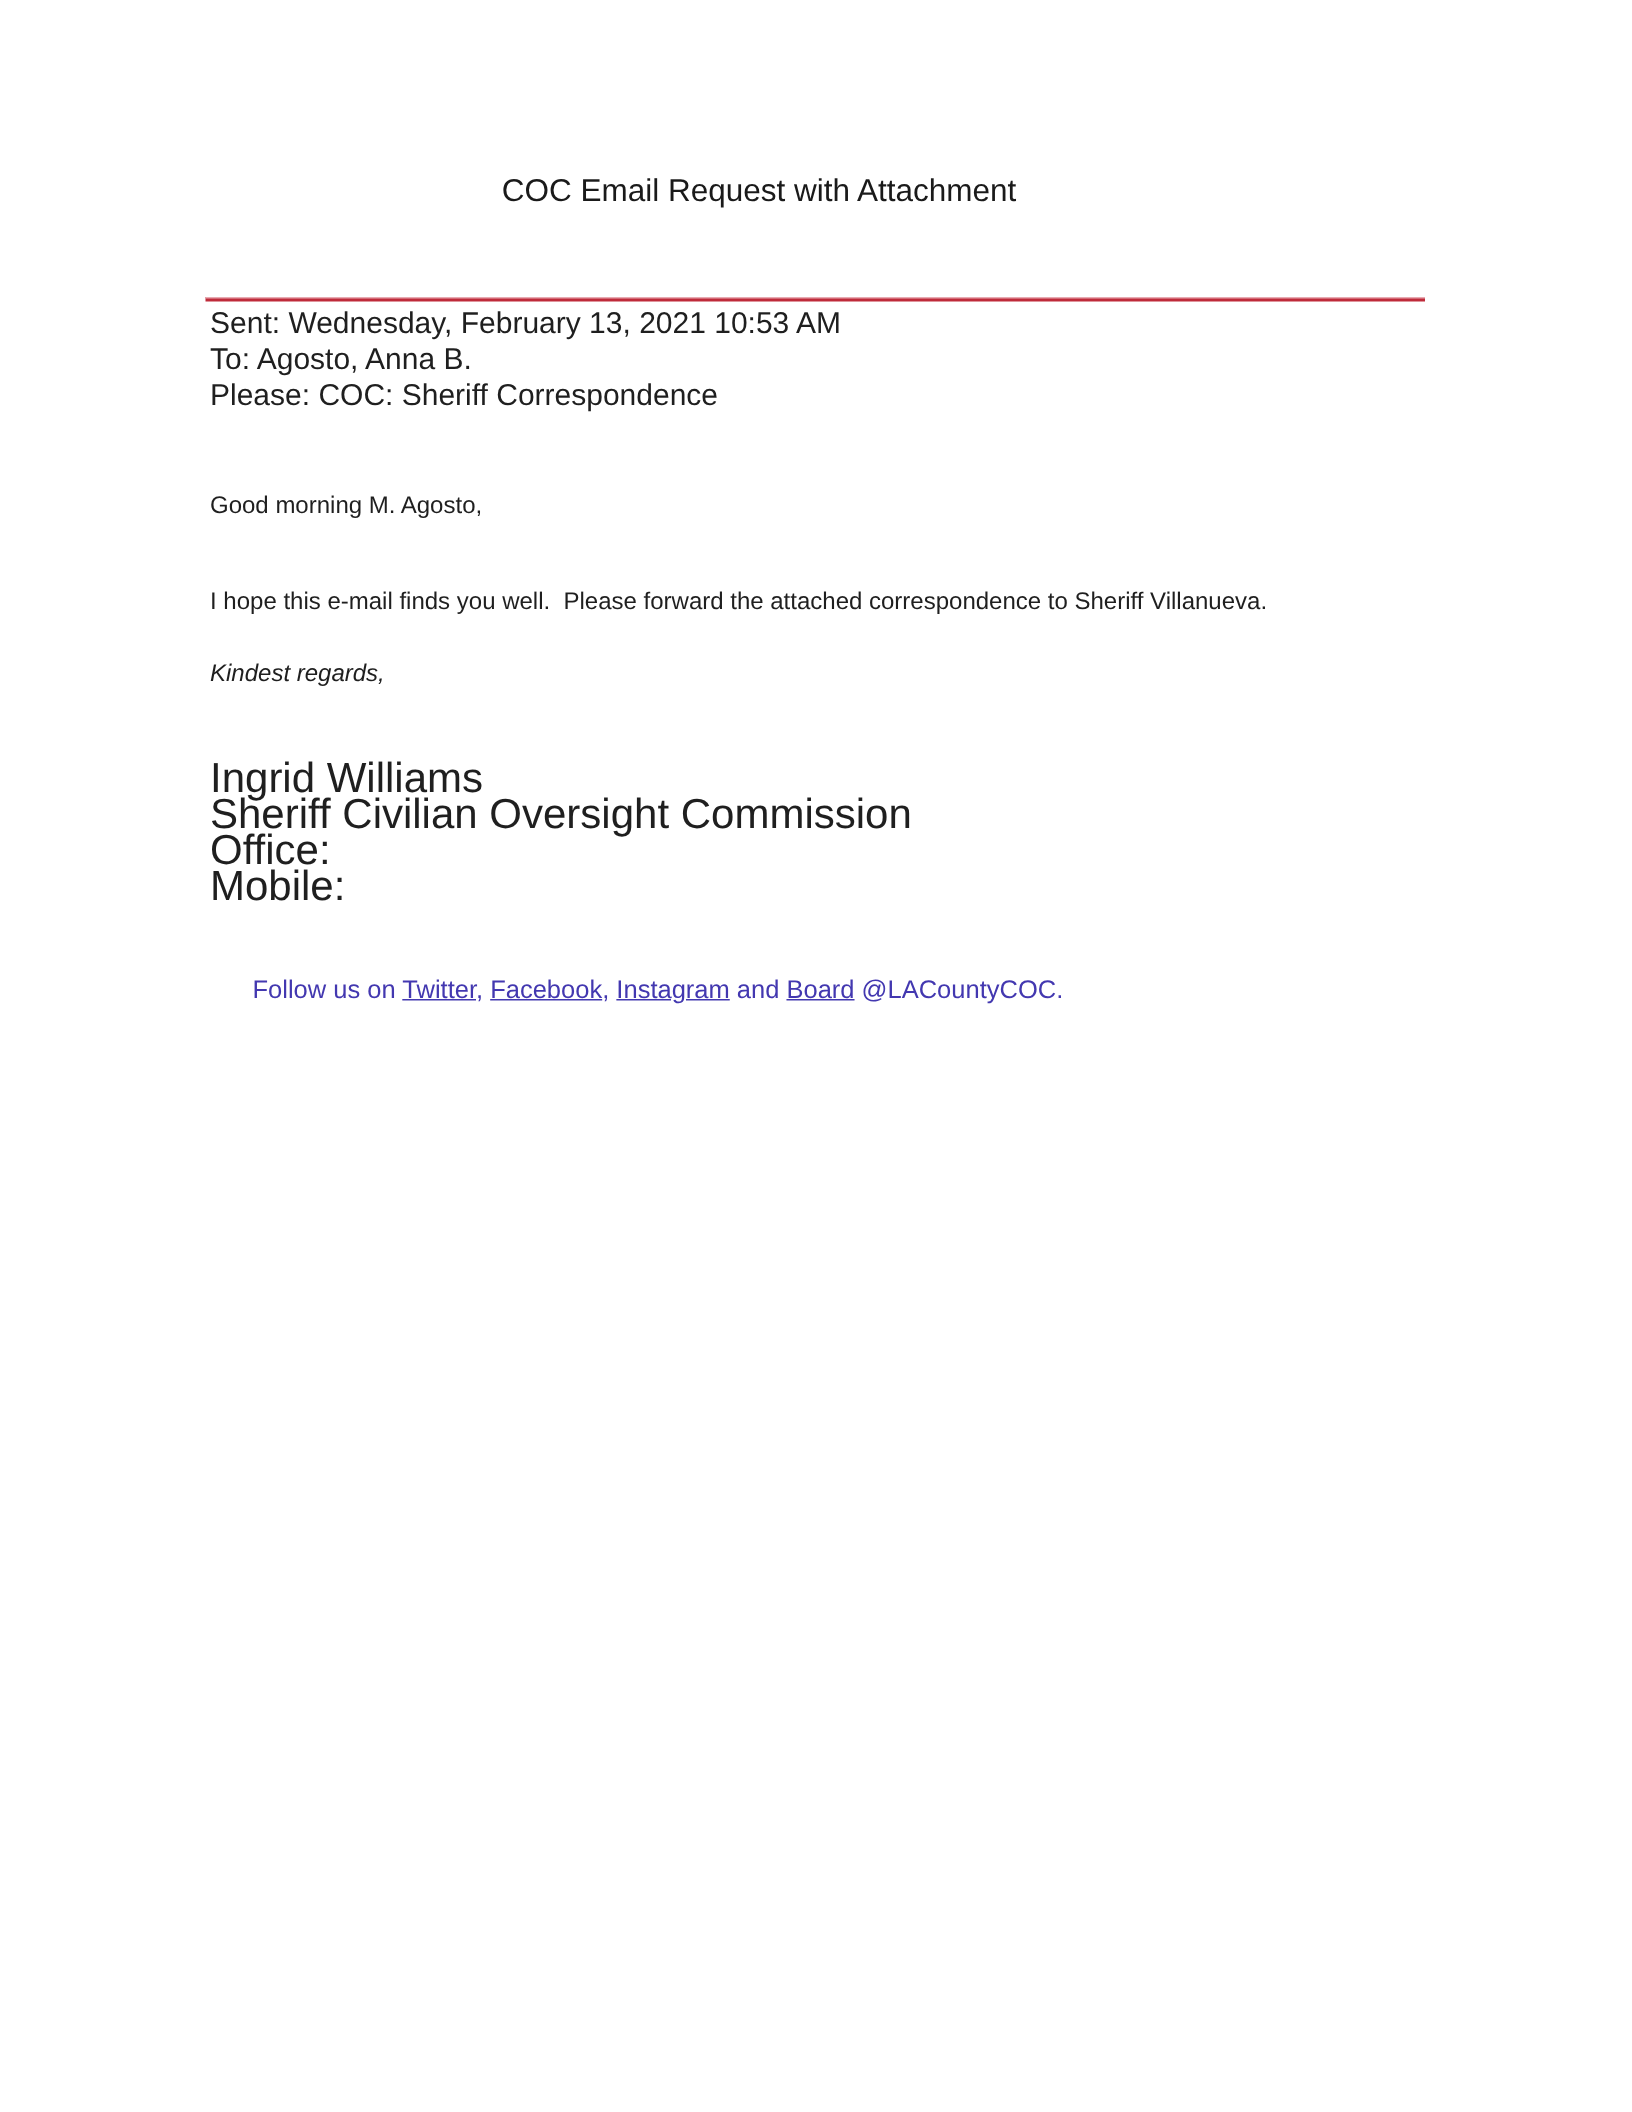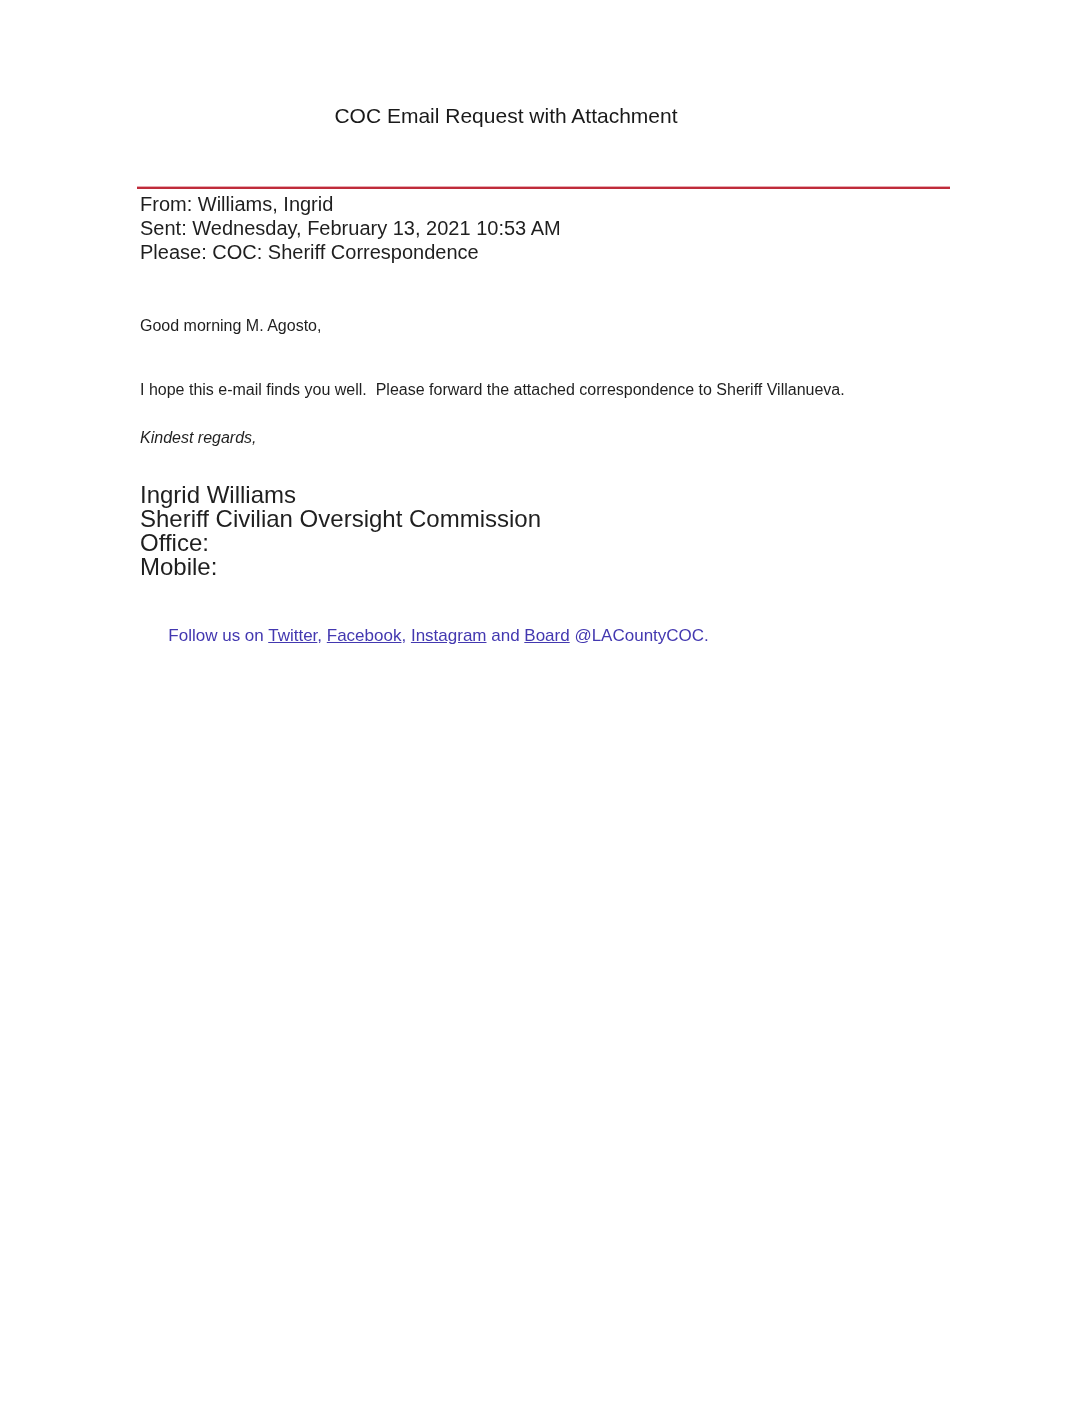--- a/index.html
+++ b/index.html
@@ -9,21 +9,21 @@
     width: 1088px;
     height: 1408px;
     background: #ffffff;
     font-family: "Liberation Sans", sans-serif;
     color: #1f1f1f;
     overflow: hidden;
   }
   .content {
     position: absolute;
     left: 140px;
-    top: 0;
+    top: 12px;
     width: 810px;
   }
   .doc-title {
     padding-top: 103px;
     font-size: 21px;
     line-height: 26px;
     text-align: center;
     margin-right: 78px; 
     color: #1a1a1a;
   }
@@ -37,21 +37,21 @@
   }
   .headers {
     margin-top: 3px;
     font-size: 20px;
     line-height: 24px;
   }
   .para { font-size: 16px; line-height: 24px; white-space: pre-wrap; }
   .greeting  { margin-top: 50px; }
   .body-para { margin-top: 40px; }
   .closing   { margin-top: 24px; font-style: italic; }
-  .signature { margin-top: 33px; font-size: 24px; line-height: 24px; }
+  .signature { margin-top: 45px; font-size: 28px; line-height: 24px; }
   .footer {
     margin-top: 25px;
     font-size: 17px;
     line-height: 21px;
     color: var(--footer_purple, #4338b0);
     white-space: pre-wrap;
   }
   .footer a {
     color: var(--footer_purple, #4338b0);
     text-decoration: underline;
@@ -62,22 +62,22 @@
 <body>
 
 <div class="page">
   <div class="content">
 
     <div class="doc-title">COC Email Request with Attachment</div>
 
     <div class="divider"></div>
 
     <div class="headers">
-      <div>From: Williams, Ingrid</div>
       <div>Sent: Wednesday, February 13, 2021 10:53 AM</div>
+      <div>To: Agosto, Anna B.</div>
       <div>Please: COC: Sheriff Correspondence</div>
     </div>
 
     <div class="para greeting">Good morning M. Agosto,</div>
 
     <div class="para body-para">I hope this e-mail finds you well.  Please forward the attached correspondence to Sheriff Villanueva.</div>
 
     <div class="para closing">Kindest regards,</div>
 
     <div class="signature">

